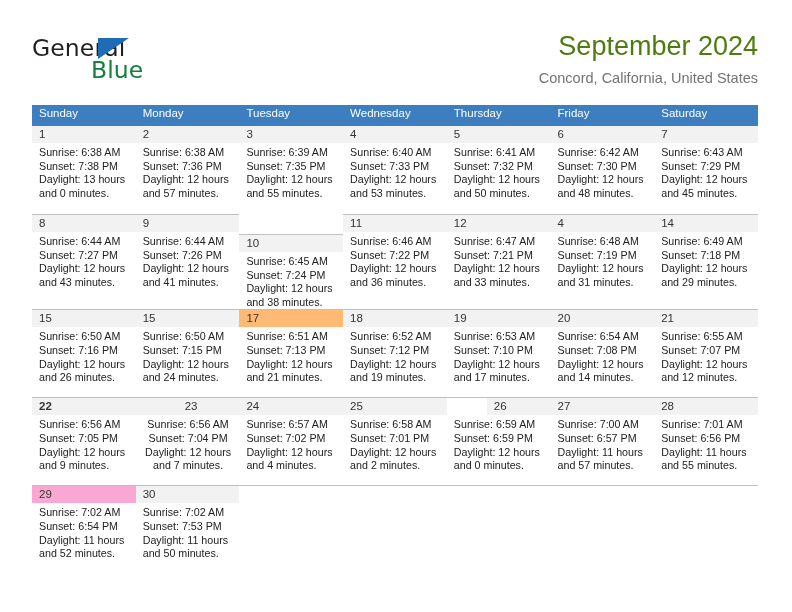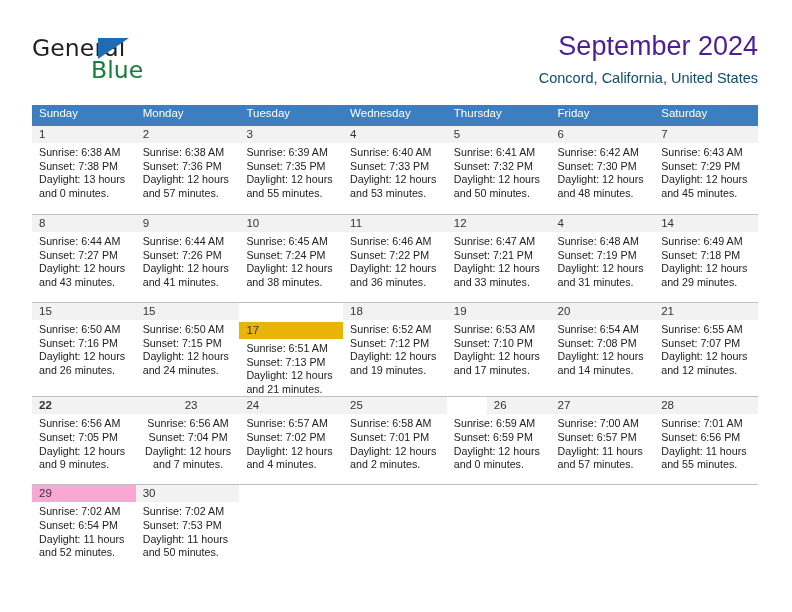--- a/index.html
+++ b/index.html
@@ -56,28 +56,28 @@
   }
 
   .title-block {
     position: absolute;
     right: 0; top: 0;
     text-align: right;
   }
   .month-title {
     font-size: 27px;
     font-weight: 400;
-    color: #4c1d95;
+    color: #4d7c0f;
     line-height: 36px;
     white-space: nowrap;
   }
   .location-title {
     font-size: 14.5px;
     font-weight: 400;
-    color: #0c4a6e;
+    color: #737373;
     line-height: 22px;
     margin-top: 3px;
     white-space: nowrap;
   }
 
   
   .calendar {
     position: absolute;
     left: 32px; top: 105px;
     width: 726px;
@@ -254,21 +254,21 @@
               <div class="daynum-band" style="background: rgb(242, 242, 242);">9</div>
               <div class="cell-body">
                 <div>Sunrise: 6:44 AM</div>
                 <div>Sunset: 7:26 PM</div>
                 <div>Daylight: 12 hours</div>
                 <div>and 41 minutes.</div>
               </div>
             </div>
           </td>
           <td>
-            <div class="cell-inner" style="border-top-color: rgb(191, 191, 191);">
+            <div class="cell-inner" style="border-top-color: rgb(191, 191, 191); margin-top: 20px;">
               <div class="daynum-band" style="background: rgb(242, 242, 242);">10</div>
               <div class="cell-body">
                 <div>Sunrise: 6:45 AM</div>
                 <div>Sunset: 7:24 PM</div>
                 <div>Daylight: 12 hours</div>
                 <div>and 38 minutes.</div>
               </div>
             </div>
           </td>
           <td>
@@ -334,21 +334,21 @@
               <div class="cell-body">
                 <div>Sunrise: 6:50 AM</div>
                 <div>Sunset: 7:15 PM</div>
                 <div>Daylight: 12 hours</div>
                 <div>and 24 minutes.</div>
               </div>
             </div>
           </td>
           <td>
             <div class="cell-inner" style="border-top-color: rgb(191, 191, 191);">
-              <div class="daynum-band" style="background: #eab308; margin-top: 19px;">17</div>
+              <div class="daynum-band" style="background: #fdba74;">17</div>
               <div class="cell-body">
                 <div>Sunrise: 6:51 AM</div>
                 <div>Sunset: 7:13 PM</div>
                 <div>Daylight: 12 hours</div>
                 <div>and 21 minutes.</div>
               </div>
             </div>
           </td>
           <td>
             <div class="cell-inner" style="border-top-color: rgb(191, 191, 191);">

